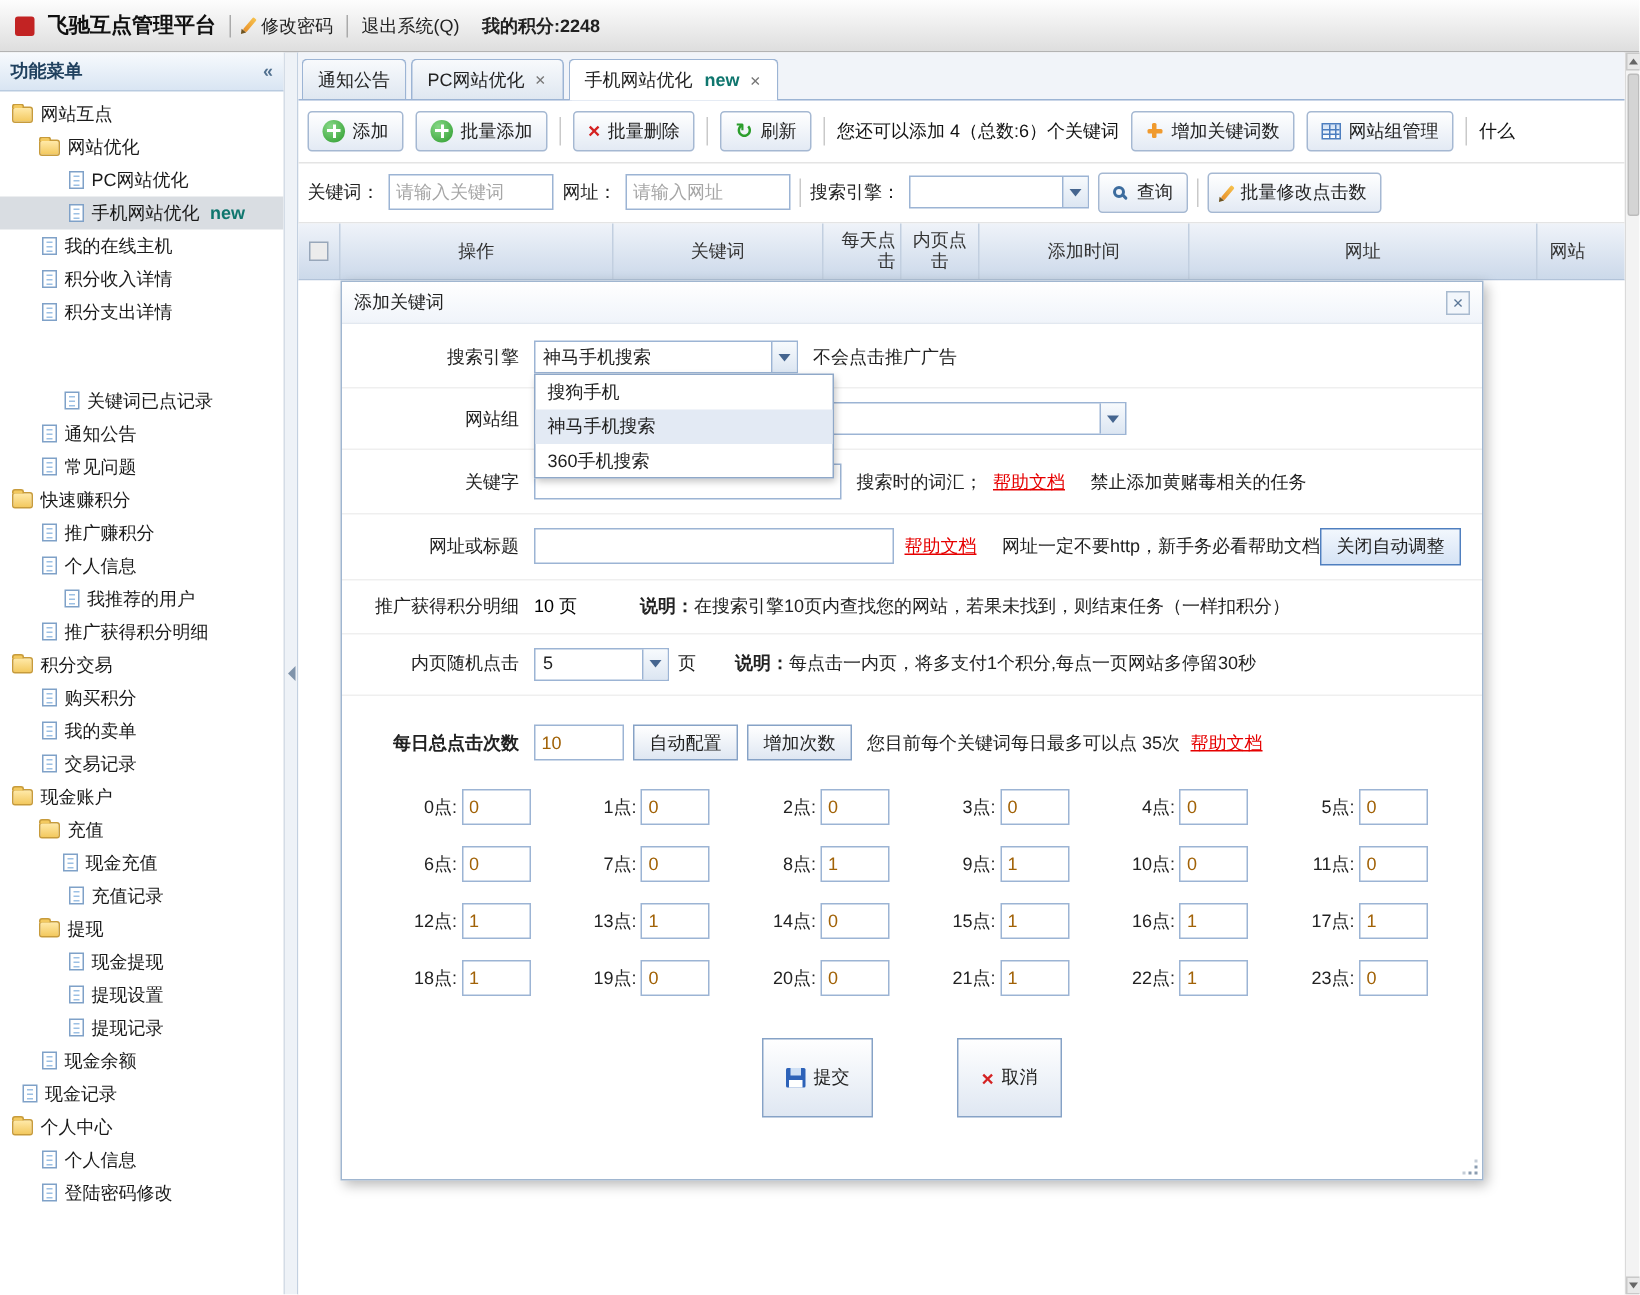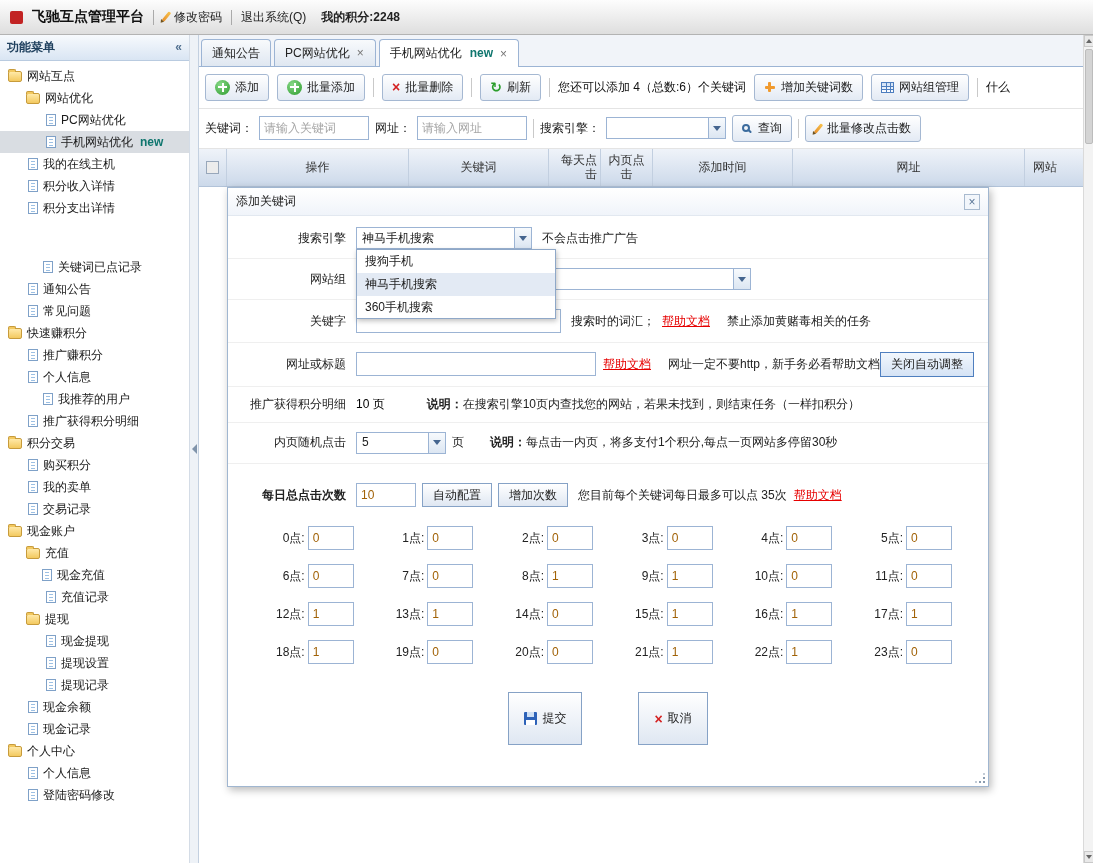--- a/index.html
+++ b/index.html
@@ -272,21 +272,21 @@
           <span class="tree-label">提现设置</span>
         </div>
         <div class="tree-item" style="padding-left: 44px;">
           <span class="icon-doc"></span>
           <span class="tree-label">提现记录</span>
         </div>
         <div class="tree-item" style="padding-left: 26px;">
           <span class="icon-doc"></span>
           <span class="tree-label">现金余额</span>
         </div>
-        <div class="tree-item" style="padding-left: 26px;">
+        <div class="tree-item" style="padding-left: 13px;">
           <span class="icon-doc"></span>
           <span class="tree-label">现金记录</span>
         </div>
         <div class="tree-item" style="padding-left: 8px;">
           <span class="icon-folder"></span>
           <span class="tree-label">个人中心</span>
         </div>
         <div class="tree-item" style="padding-left: 26px;">
           <span class="icon-doc"></span>
           <span class="tree-label">个人信息</span>

